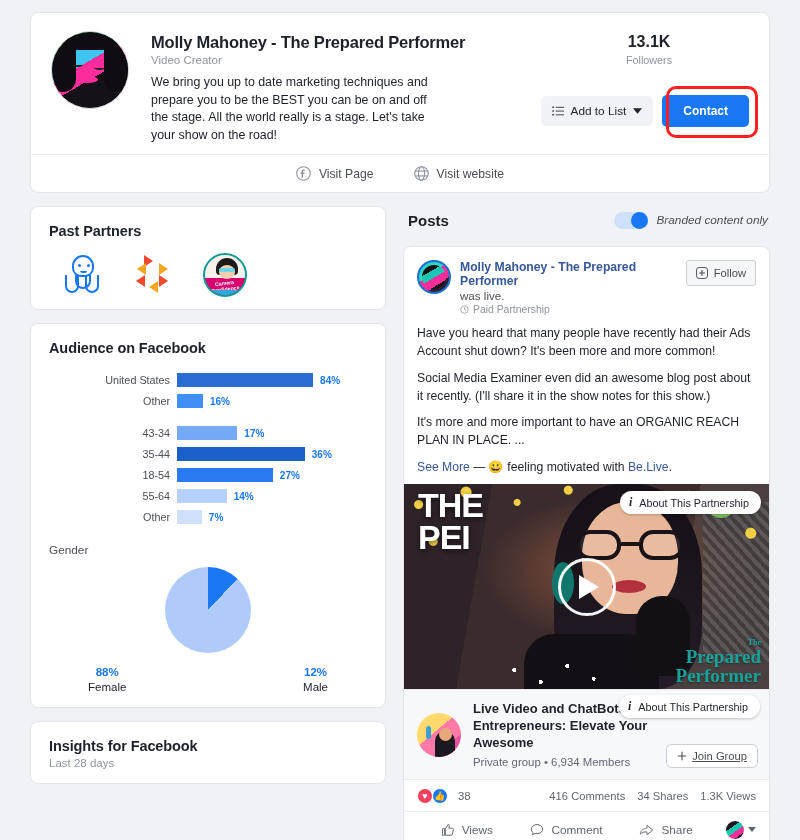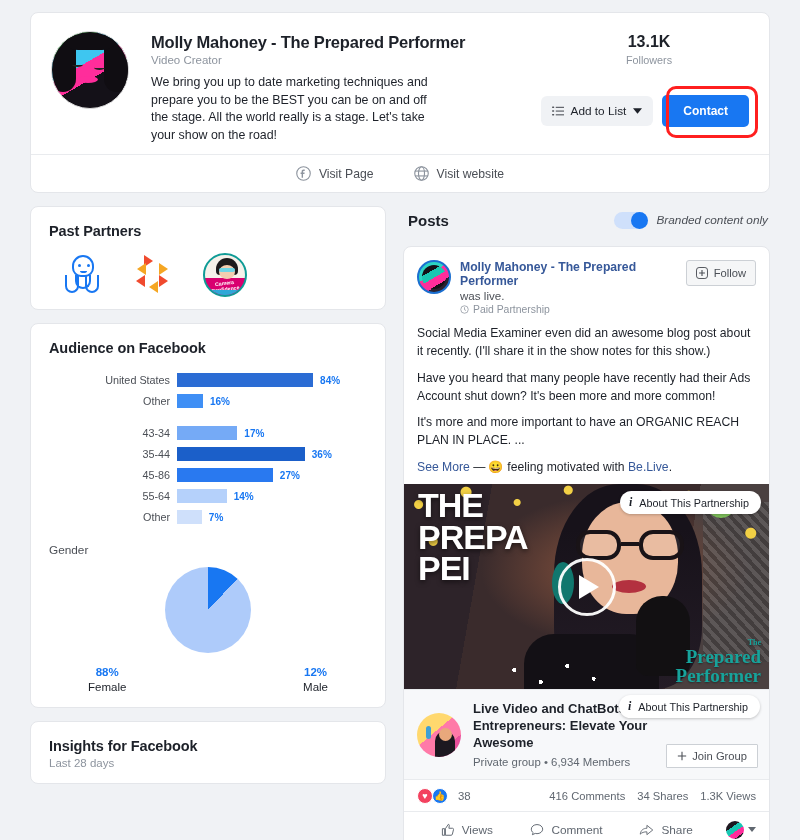--- a/index.html
+++ b/index.html
@@ -212,21 +212,21 @@
   .att-img { width:44px; height:44px; border-radius:50%; flex:0 0 44px; margin-right:12px; position:relative; overflow:hidden;
     background:linear-gradient(140deg,#ffd86e 0 42%, #ff7aa8 42% 72%, #e8509c 72%); }
   .att-img .pp { position:absolute; right:6px; bottom:0; width:20px; height:26px; background:#1c1820; border-radius:10px 10px 0 0; }
   .att-img .pf { position:absolute; right:9px; bottom:16px; width:13px; height:13px; background:#e8a87c; border-radius:50%; }
   .att-img .mk { position:absolute; left:9px; top:13px; width:5px; height:13px; background:#3e9fd6; border-radius:3px; }
   .att-txt { flex:1; min-width:0; padding-right:96px; }
   .att-t { font-size:13px; font-weight:bold; color:#1d2129; line-height:1.3; }
   .att-s { font-size:11.4px; color:#606770; margin-top:4px; }
   .pill-ap2 { position:absolute; right:9px; top:5px; }
   .btn-join { position:absolute; right:11px; bottom:11px; display:flex; align-items:center; gap:5px;
-    border:1px solid #ccd0d5; background:#fff; border-radius:1px; padding:5px 10px; font-size:11.2px; color:#4b4f56; font-family:inherit; cursor:pointer; }
+    border:1px solid #ccd0d5; background:#fff; border-radius:6px; padding:5px 10px; font-size:11.2px; color:#4b4f56; font-family:inherit; cursor:pointer;text-decoration:underline; }
 
   .stats-row { display:flex; align-items:center; justify-content:space-between; padding:8px 13px 7px 13px; }
   .reacts { display:flex; align-items:center; gap:5px; }
   .rc { width:16px; height:16px; border-radius:50%; display:flex; align-items:center; justify-content:center; color:#fff; font-size:9px; border:1.5px solid #fff; }
   .rc.love { background:#f3425f; margin-right:-6px; }
   .rc.like { background:#1877f2; }
   .rcount { font-size:11.4px; color:#606770; margin-left:5px; }
   .scount { font-size:11.2px; color:#606770; display:flex; gap:12px; }
 
   .actions { display:flex; align-items:center; border-top:1px solid #e9ebee; padding:6px 13px; }
@@ -386,21 +386,21 @@
                 <div class="blbl">43-34</div>
                 <div class="bbar" style="width: 60.35px; background: rgb(117, 170, 246);"></div>
                 <div class="bval">17%</div>
               </div>
               <div class="brow">
                 <div class="blbl">35-44</div>
                 <div class="bbar" style="width: 127.8px; background: rgb(27, 95, 201);"></div>
                 <div class="bval">36%</div>
               </div>
               <div class="brow">
-                <div class="blbl">45-86</div>
+                <div class="blbl">18-54</div>
                 <div class="bbar" style="width: 95.85px; background: rgb(41, 121, 240);"></div>
                 <div class="bval">27%</div>
               </div>
               <div class="brow">
                 <div class="blbl">55-64</div>
                 <div class="bbar" style="width: 49.7px; background: rgb(181, 209, 251);"></div>
                 <div class="bval">14%</div>
               </div>
               <div class="brow">
                 <div class="blbl">Other</div>
@@ -470,22 +470,22 @@
               <svg width="12" height="12" viewBox="0 0 14 14">
                   <rect x="0.6" y="0.6" width="12.8" height="12.8" rx="3" fill="none" stroke="#4b4f56" stroke-width="1.1"></rect>
                   <path d="M7 3.6v6.8M3.6 7h6.8" stroke="#4b4f56" stroke-width="1.3"></path>
                 </svg>
             </span>
             <span>Follow</span>
           </button>
         </div>
 
         <div class="post-body">
+          <div class="pb">Have you heard that many people have recently had their Ads Account shut down? It's been more and more common!</div>
           <div class="pb">Social Media Examiner even did an awesome blog post about it recently. (I'll share it in the show notes for this show.)</div>
-          <div class="pb">Have you heard that many people have recently had their Ads Account shut down? It's been more and more common!</div>
           <div class="pb">It's more and more important to have an ORGANIC REACH PLAN IN PLACE. ...</div>
           <div class="pb">
             <span class="lnk">See More</span>
             <span>— 😀 feeling motivated with</span>
             <span class="lnk">Be.Live</span><span>.</span>
           </div>
         </div>
 
         <div class="video">
           <div class="v-bg"></div>
@@ -499,21 +499,20 @@
               <div class="gb"></div>
             </div>
           <div class="v-lip"></div>
           <div class="v-body"></div>
           <div class="v-stars"></div>
           <div class="v-mic"></div>
           <div class="v-sparkle"></div>
           <div class="v-leaf"></div>
           <div class="v-text">
             <div>THE</div>
-            <div>PREPA</div>
             <div>PEI</div>
           </div>
           <div class="v-logo">
             <div class="l1">The</div>
             <div class="l2">Prepared</div>
             <div class="l3">Performer</div>
           </div>
           <div class="v-play">
               <div class="tri2"></div>
             </div>

